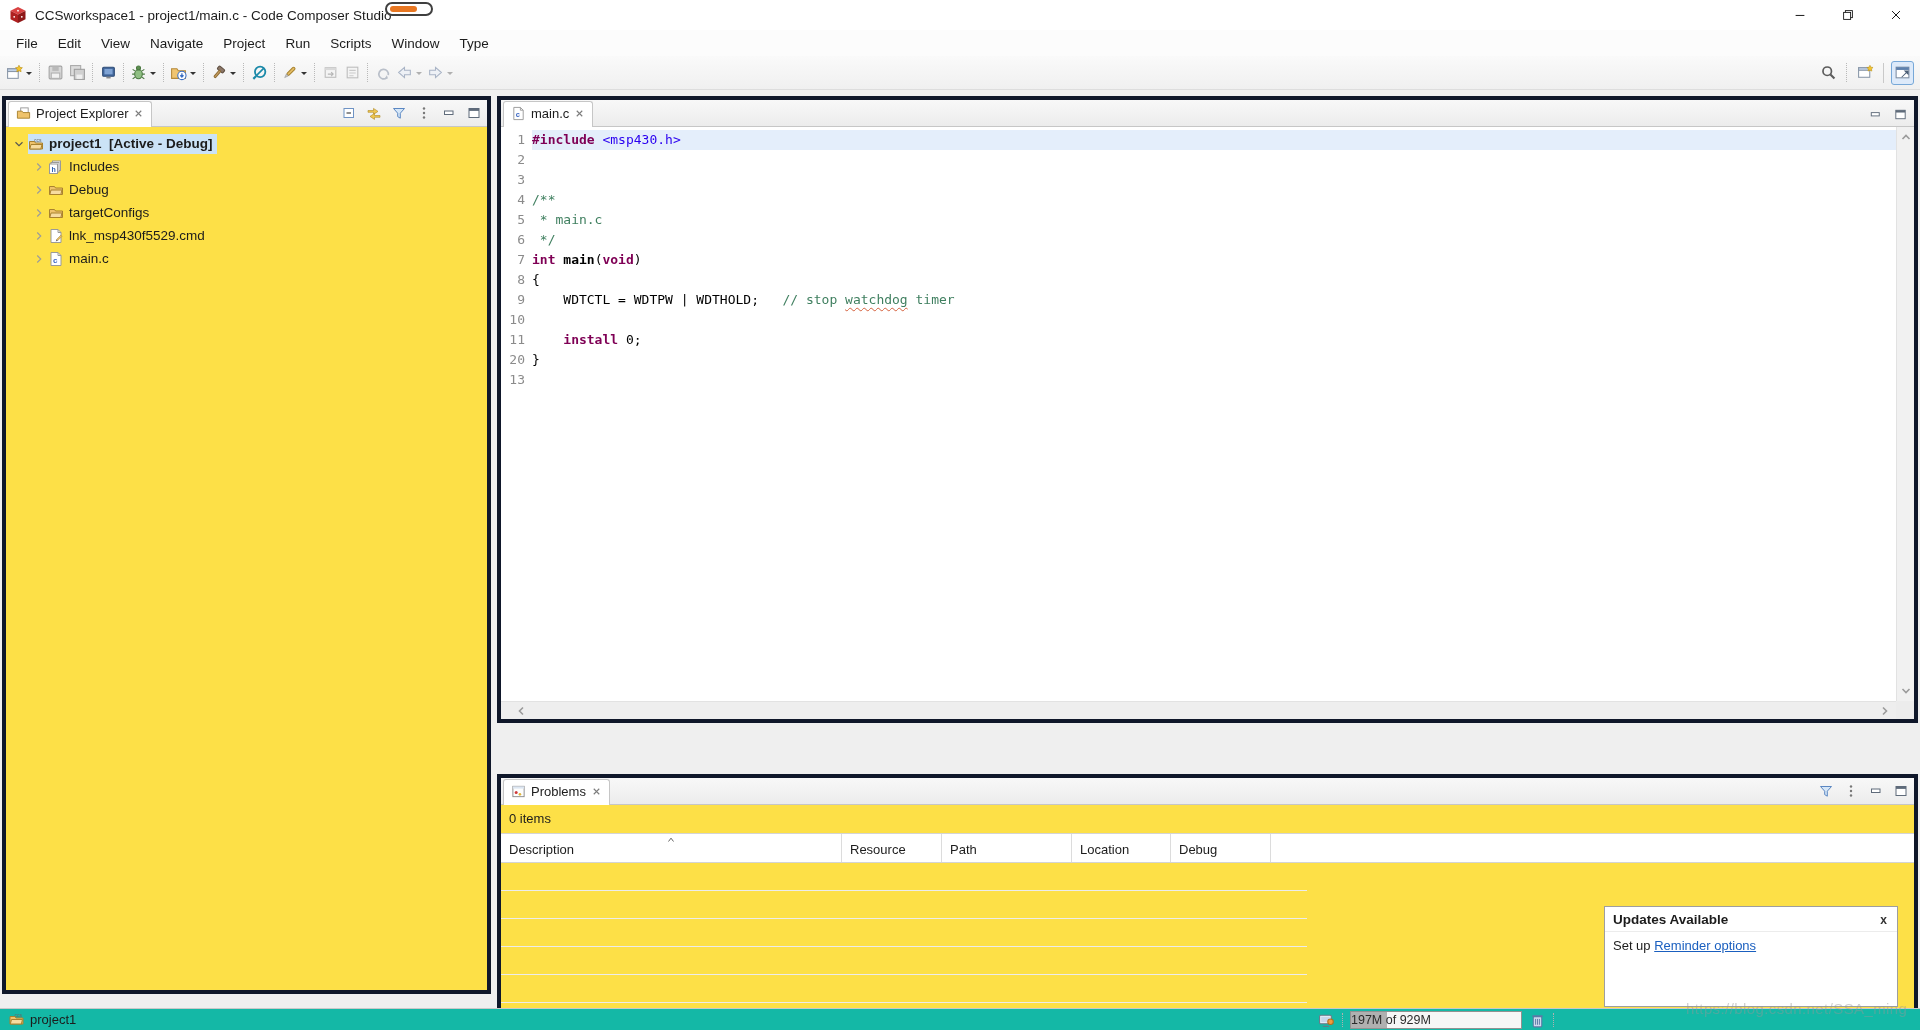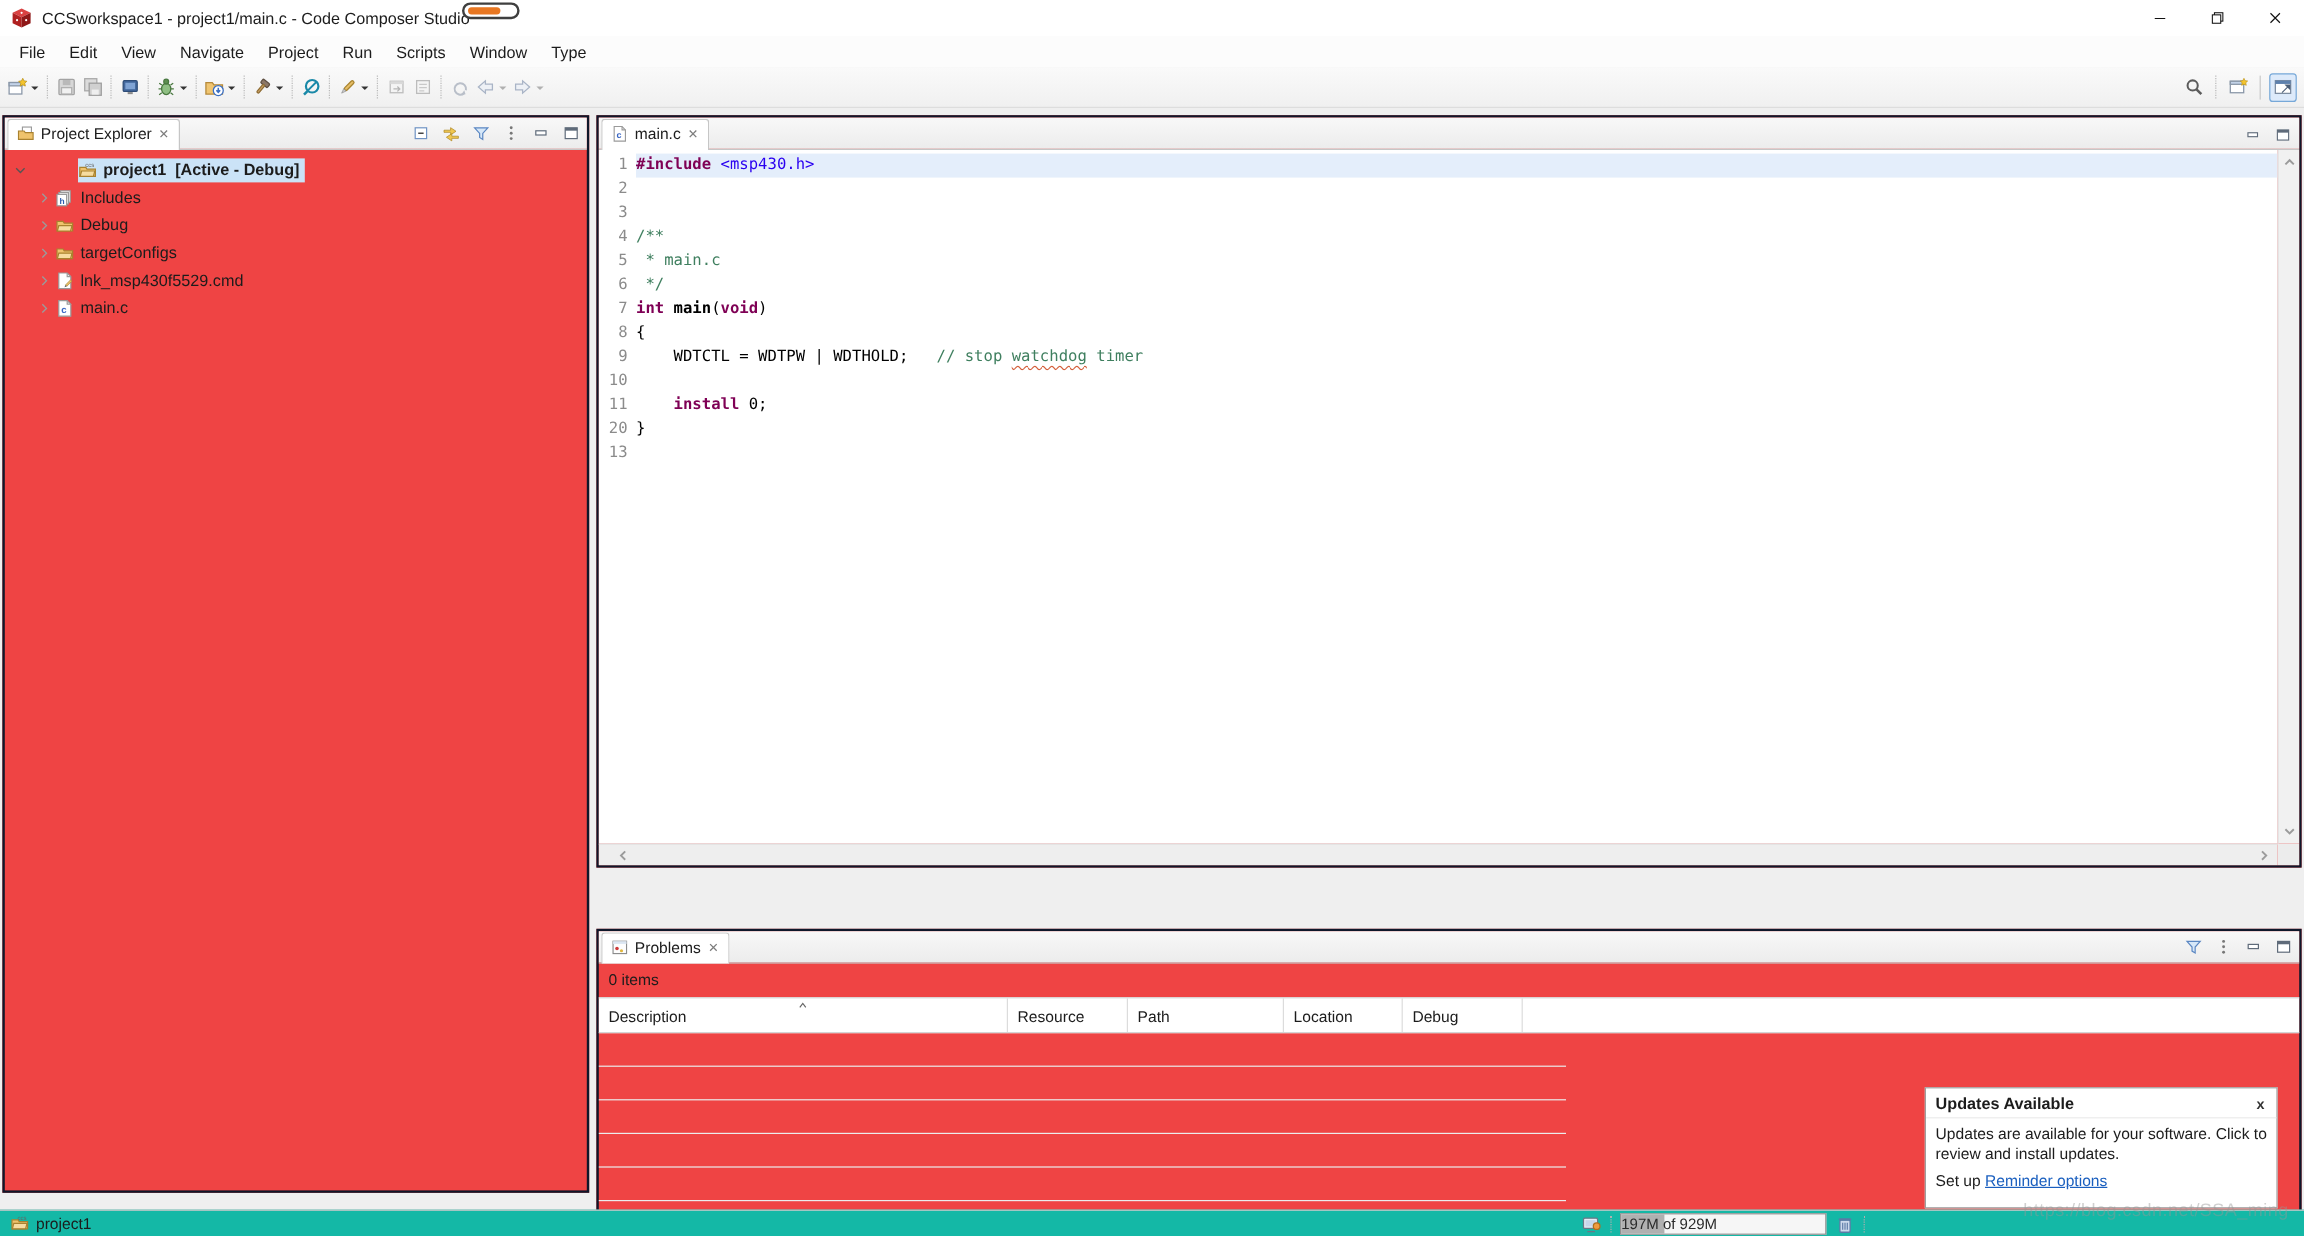--- a/index.html
+++ b/index.html
@@ -32,40 +32,40 @@
             padding:0 2px; border-radius:3px; }
   .tb-btn svg { width:17px; height:17px; }
   .dd { width:0; height:0; border:3.5px solid transparent; border-top-color:#333; margin:4px 1px 0 3px; }
   .tb-btn.disabled .dd { border-top-color:#b0b0b0; }
   .tb-sep { width:1px; height:19px; border-left:1px dotted #b9b9b9; margin:0 4px; }
   .tb-div { width:1px; height:20px; background:#c9c9c9; margin:0 4px; }
   .tb-right { position:absolute; right:6px; top:0; height:100%; display:flex; align-items:center; gap:3px; }
   .persp-sel { border:1px solid #77a8d8; background:#ddeafa; border-radius:3px; padding:2px; }
 
   
-  .panel { position:absolute; background:#ef4444; border:2px solid #0f172a; }
+  .panel { position:absolute; background:#fde047; border:4px solid #0f172a; }
   .tabbar { height:27px; background:linear-gradient(#f8f8f8,#ececec); border-bottom:1px solid #c6c6c6;
             display:flex; align-items:flex-end; padding-left:2px; position:relative; }
   .tab { display:flex; align-items:center; gap:5px; background:#fff; border:1px solid #c6c6c6; border-bottom:none;
          padding:4px 7px 6px; border-radius:3px 3px 0 0; position:relative; top:1px; font-size:13px; }
   .tab svg { width:15px; height:15px; }
   .tab .tclose svg { width:11px; height:11px; }
   .hdr-icons { position:absolute; right:5px; top:5px; display:flex; gap:9px; align-items:center; }
   .hicon svg { width:16px; height:16px; }
 
   
   .explorer { left:2px; top:96px; width:489px; height:898px; }
   .tree { padding-top:5px; }
   .trow { height:23px; display:flex; align-items:center; font-size:13.5px; white-space:pre; }
   .texp { width:16px; height:16px; flex:none; }
   .texp svg { width:14px; height:14px; margin-top:1px; }
   .ticon { width:17px; height:16px; flex:none; margin-right:4px; }
   .ticon svg { width:16px; height:16px; }
   .tsel { display:flex; align-items:center; padding:2px 4px 2px 0; }
-  .trow.selected .tsel { background:#cbe3f7;margin-left:39px; }
+  .trow.selected .tsel { background:#cbe3f7; }
   .trow.bold .tlabel { font-weight:bold; }
 
   
   .editor { left:497px; top:96px; width:1421px; height:627px; }
   .ed-minmax { position:absolute; right:6px; top:7px; display:flex; gap:10px; align-items:center; }
   .ed-minmax svg { width:15px; height:15px; }
   .code-area { position:absolute; left:0; top:27px; right:18px; bottom:18px; overflow:hidden;
                font-family:"DejaVu Sans Mono", monospace; font-size:13px; line-height:20px; padding-top:3px; background:#fff; }
   .cline { height:20px; white-space:pre; display:flex; }
   .ln { width:31px; text-align:right; padding-right:7px; color:#8b8b8b; flex:none; }
@@ -600,18 +600,17 @@
         </span>
       <span class="sb-sep"></span>
     </div>
   </div>
 
   <div class="popup">
     <div class="pop-title">
       <span>Updates Available</span>
       <span class="pop-x">x</span>
     </div>
-    <div class="pop-body">Updates are available for your software. Click to review and install updates.</div>
     <div class="pop-setup"><span>Set up </span><a class="pop-link">Reminder options</a></div>
   </div>
 
   <div class="watermark">https://blog.csdn.net/SSA_ming</div>
 </div>
 
 </body></html>

